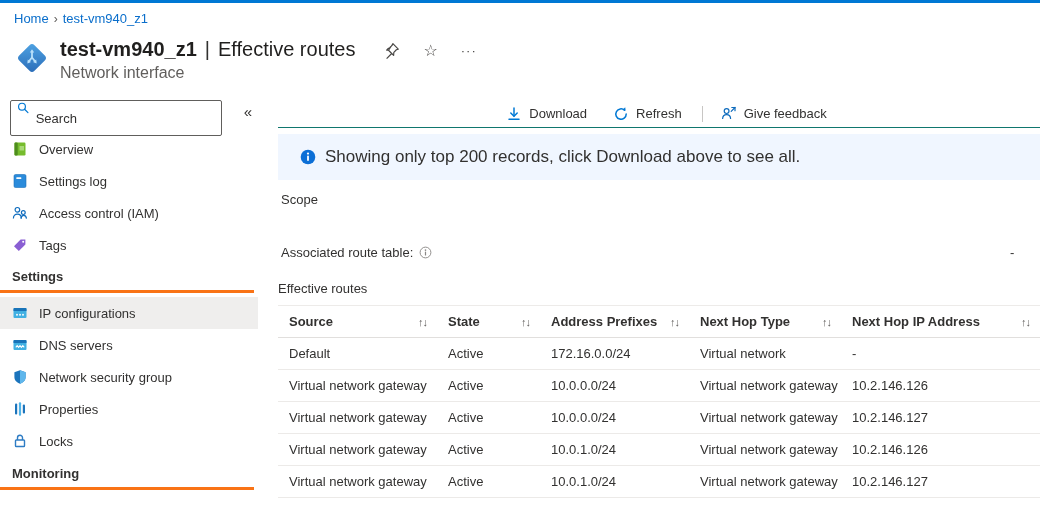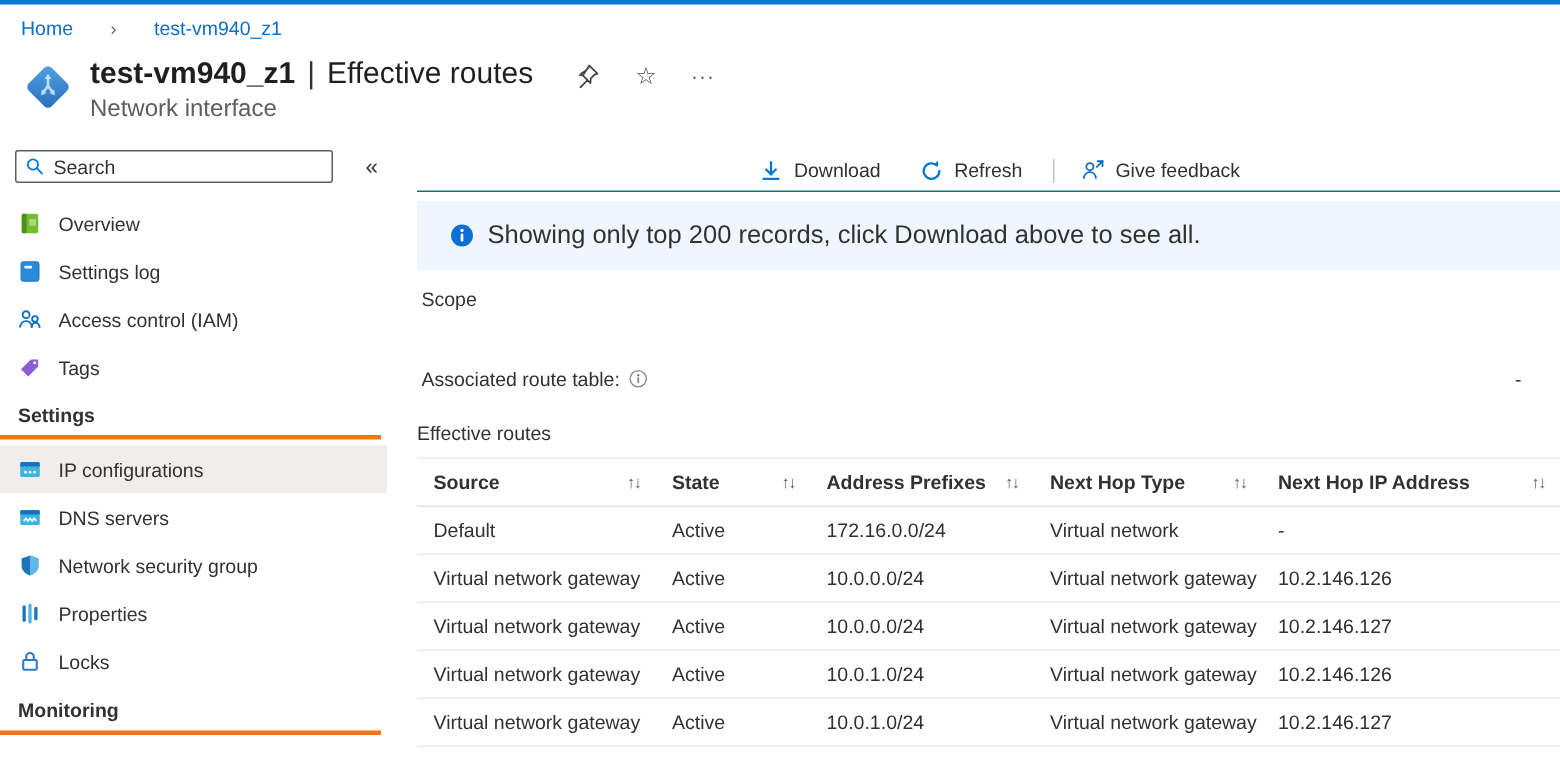--- a/index.html
+++ b/index.html
@@ -5,21 +5,21 @@
   * { margin:0; padding:0; box-sizing:border-box; }
   html,body { width:1040px; height:508px; }
   body {
     font-family:"Liberation Sans", sans-serif;
     background:#ffffff; color:#323130; overflow:hidden; position:relative;
     font-size:13px;
   }
   .topbar { position:absolute; top:0; left:0; right:0; height:3px; background:#0078d4; }
 
   
-  .breadcrumb { position:absolute; top:11px; left:14px; font-size:13px; display:flex; align-items:center; gap:25px; }
+  .breadcrumb { position:absolute; top:11px; left:14px; font-size:13px; display:flex; align-items:center; gap:5px; }
   .breadcrumb a { color:#0a6ecb; text-decoration:none; cursor:pointer; }
   .crumb-sep { color:#605e5c; font-size:12px; }
 
   
   .page-header { position:absolute; top:38px; left:14px; display:flex; align-items:flex-start; }
   .res-icon { width:36px; height:36px; margin-top:2px; }
   .header-text { margin-left:10px; }
   .title-row { display:flex; align-items:center; }
   .title-name { font-size:20px; font-weight:700; color:#201f1e; }
   .title-sep { font-size:20px; font-weight:400; color:#323130; margin:0 8px; }
@@ -27,23 +27,23 @@
   .header-actions { display:flex; align-items:center; gap:23px; margin-left:28px; margin-top:2px; }
   .header-actions .act { color:#484644; cursor:pointer; display:flex; align-items:center; }
   .glyph-star { font-size:16px; }
   .glyph-dots { font-size:13px; letter-spacing:1px; color:#484644; }
   .subtitle { font-size:16px; color:#605e5c; margin-top:3px; }
 
   
   .sidebar { position:absolute; top:95px; left:0; width:266px; bottom:0; }
   .search-row { position:relative; height:38px; }
   .search-box {
-    position:absolute; left:10px; top:5px; width:212px; height:22px;
+    position:absolute; left:10px; top:5px; width:212px; height:36px;
     border:1px solid #605e5c; border-radius:2px; background:#fff;
-    display:flex; align-items:center; padding:0 6px;
+    display:flex; padding:0 6px;
   }
   .search-box input {
     border:none; outline:none; width:100%; font-family:inherit; font-size:13px; color:#323130; margin-left:6px;
   }
   .search-box input::placeholder { color:#323130; opacity:1; }
   .collapse-btn { position:absolute; right:14px; top:8px; font-size:15px; color:#323130; cursor:pointer; }
 
   .menu-item {
     height:32px; display:flex; align-items:center; padding-left:12px; gap:11px;
     width:258px; cursor:pointer; color:#323130;

